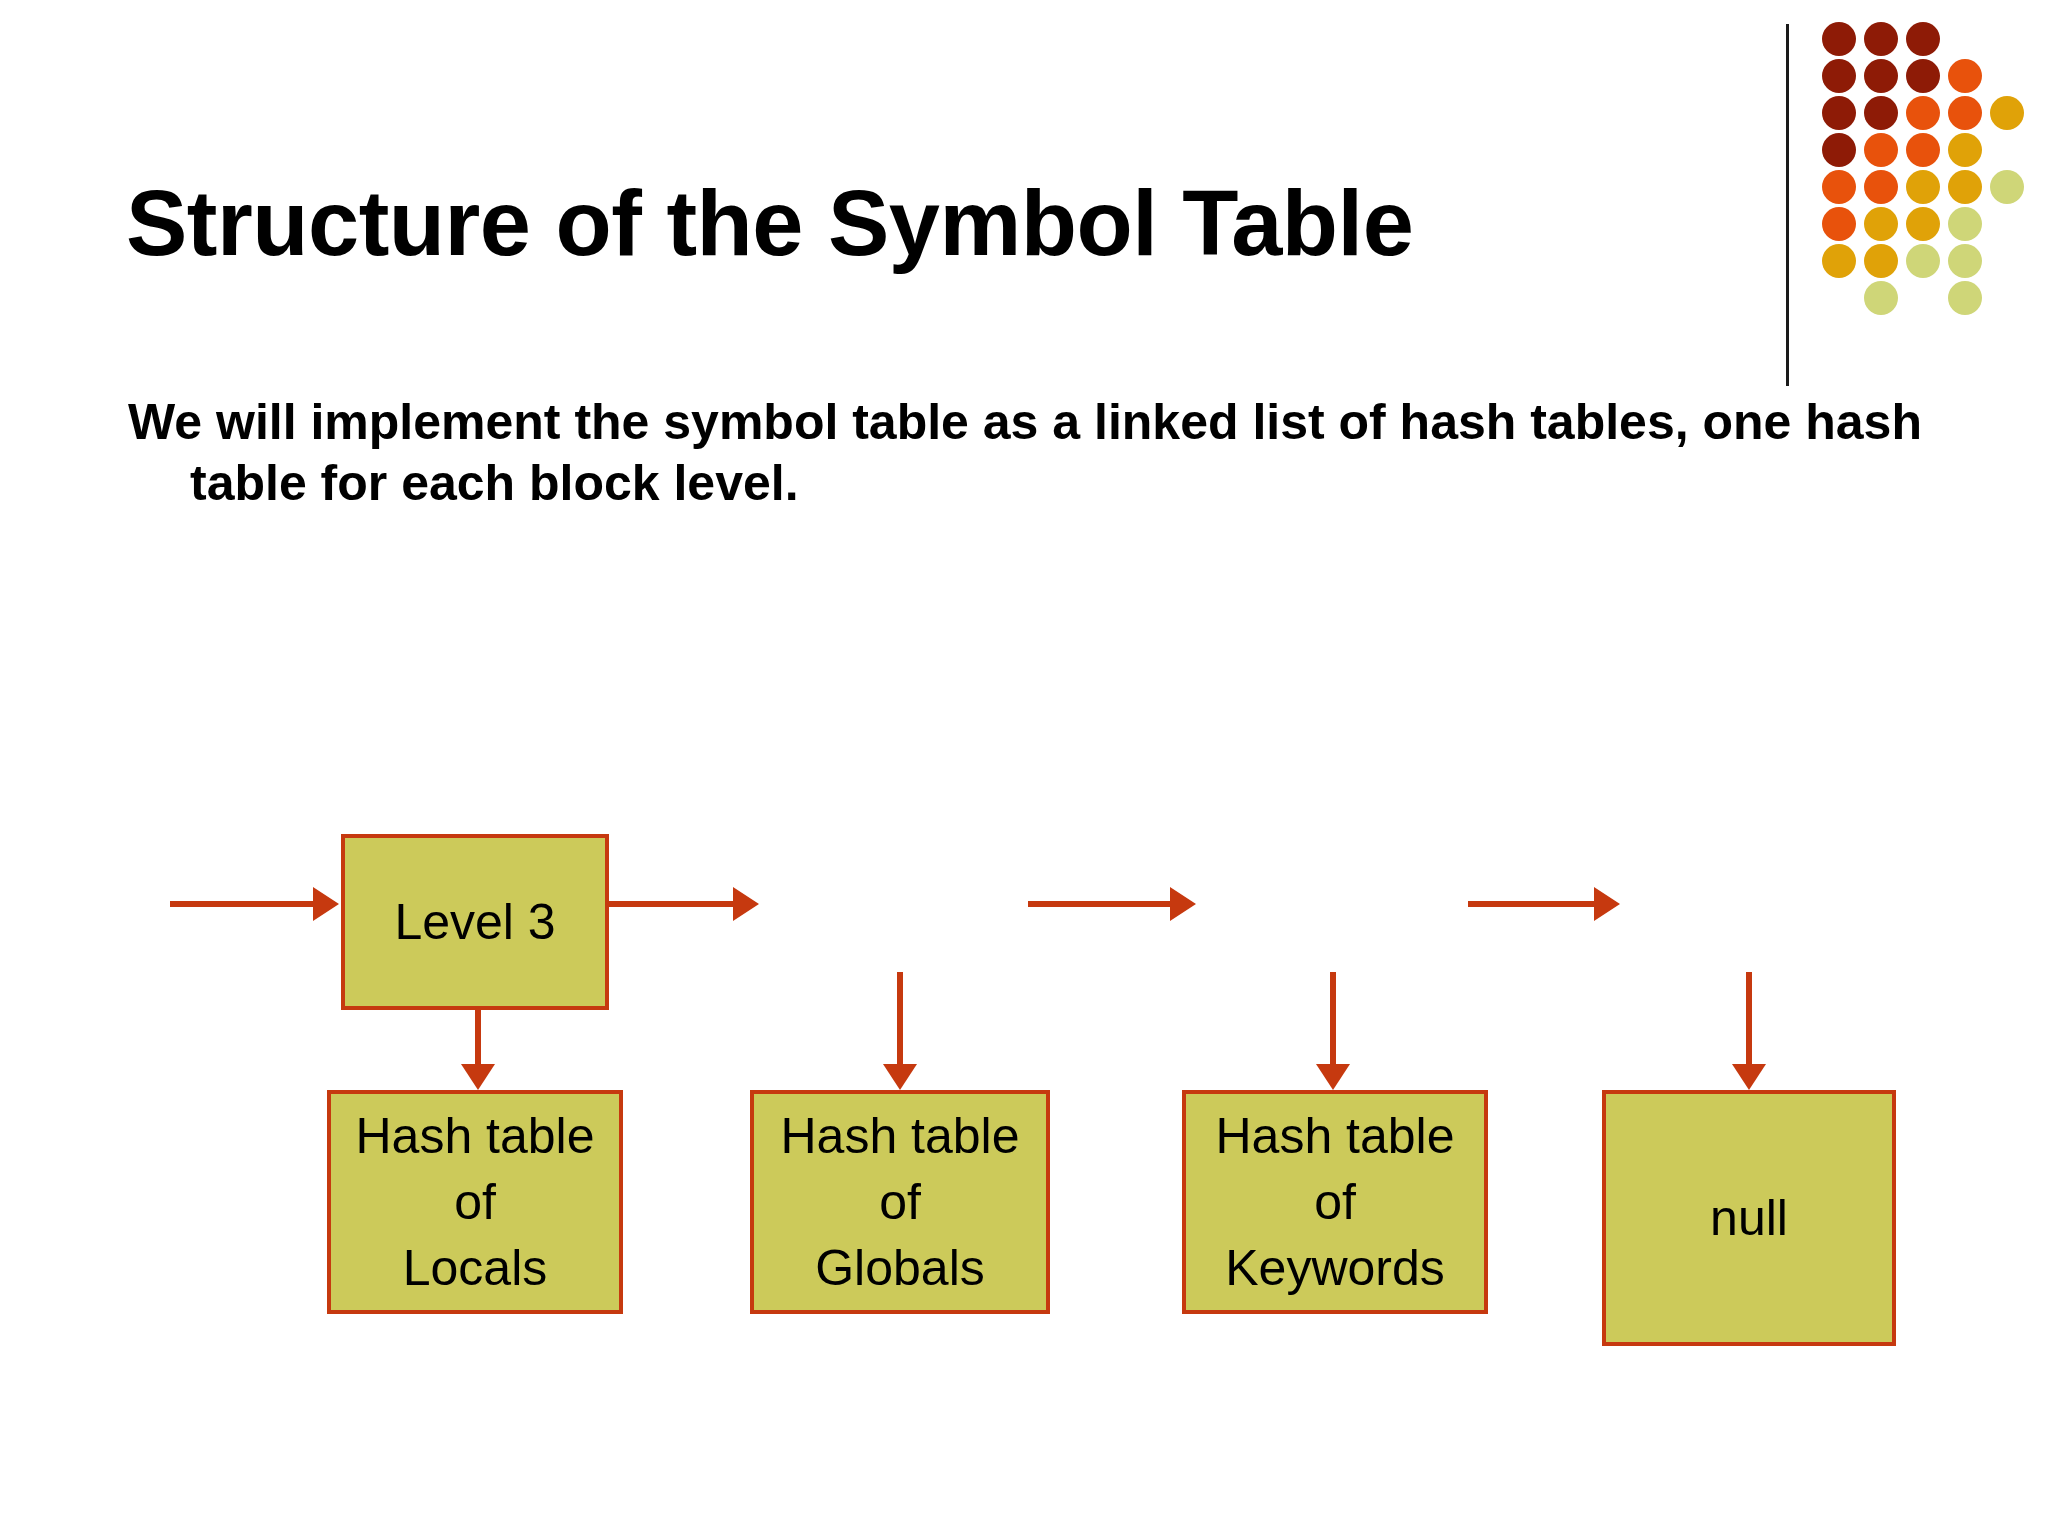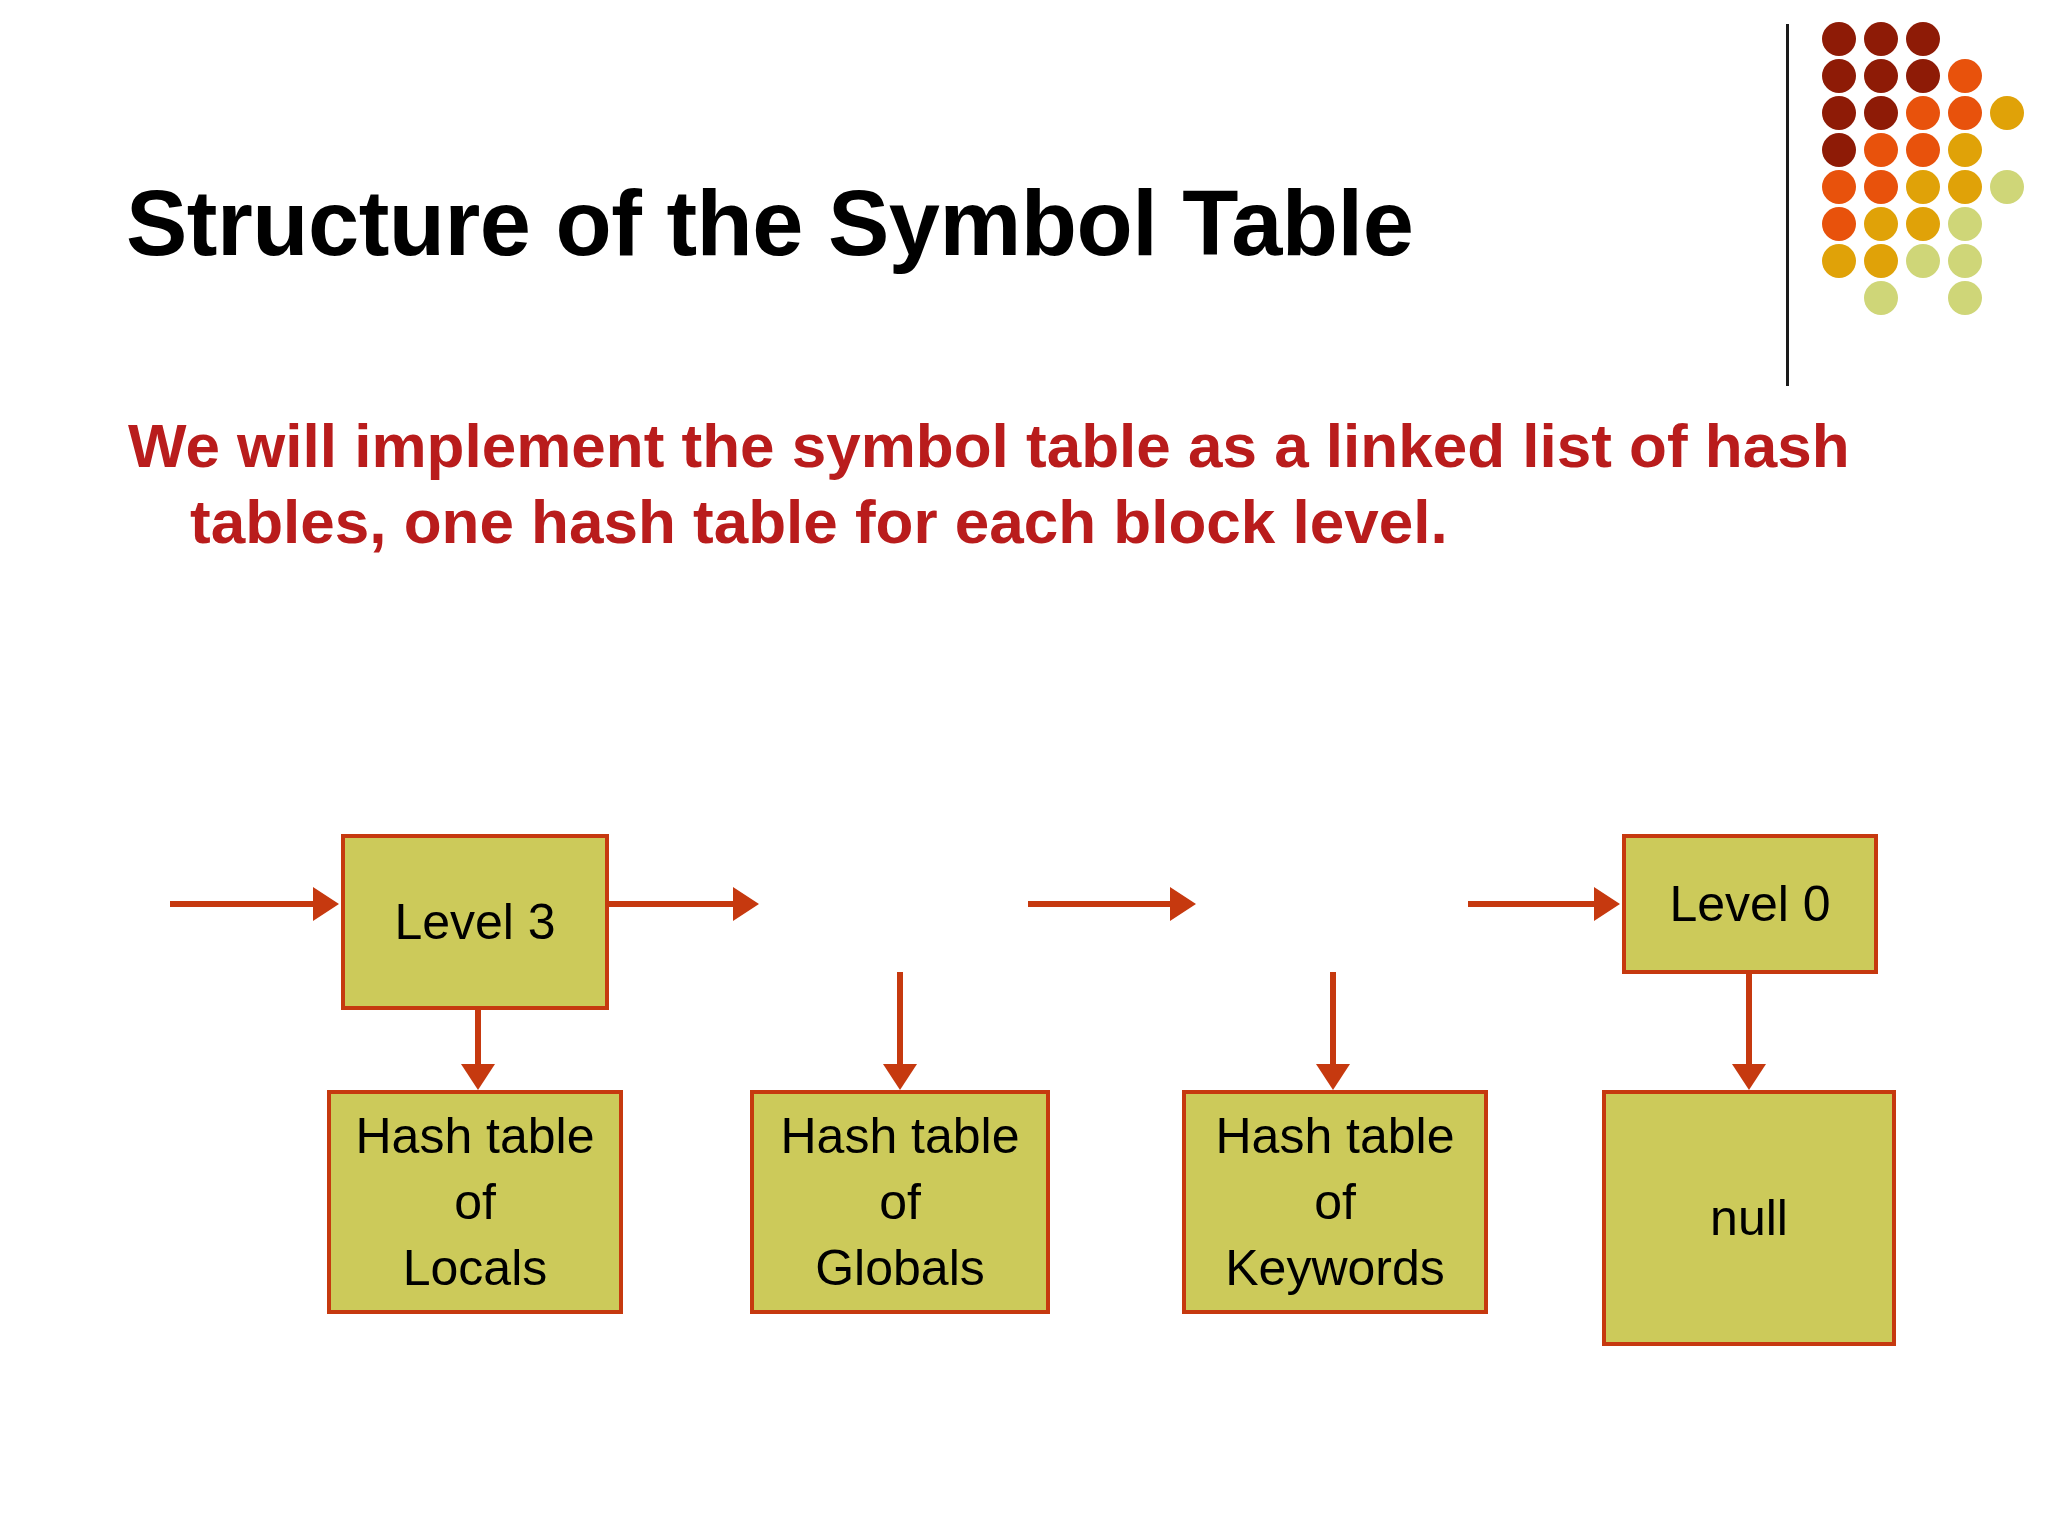--- a/index.html
+++ b/index.html
@@ -53,25 +53,25 @@
     color: #000000;
     letter-spacing: -0.5px;
     line-height: 1.05;
     white-space: nowrap;
   }
 
   
   .body-text {
     position: absolute;
     left: 128px;
-    top: 408px;
+    top: 392px;
     width: 1832px;
-    font-size: 62px;
+    font-size: 50px;
     font-weight: bold;
-    color: #b91c1c;
+    color: #000000;
     line-height: 1.22;
     text-align: justify;
     text-justify: inter-word;
     text-indent: 0;
   }
   .body-text p {
     margin: 0;
     text-align: justify;
     padding-left: 62px;
     text-indent: -62px;
@@ -207,23 +207,20 @@
 
     <div class="conn-v" style="left:1746px; top:972px; height:94px;"></div>
     <div class="arrow-d" style="left:1732px; top:1064px;"></div>
 
     <div class="node" style="left:341px; top:834px; width:268px; height:176px;">
       <span class="node-label">Level 3</span>
     </div>
 
 
 
-    <div class="node" style="left:1622px; top:834px; width:256px; height:140px;">
-      <span class="node-label">Level 0</span>
-    </div>
 
     <div class="node" style="left:327px; top:1090px; width:296px; height:224px;">
       <span class="node-label">Hash table
 of
 Locals</span>
     </div>
 
     <div class="node" style="left:750px; top:1090px; width:300px; height:224px;">
       <span class="node-label">Hash table
 of

